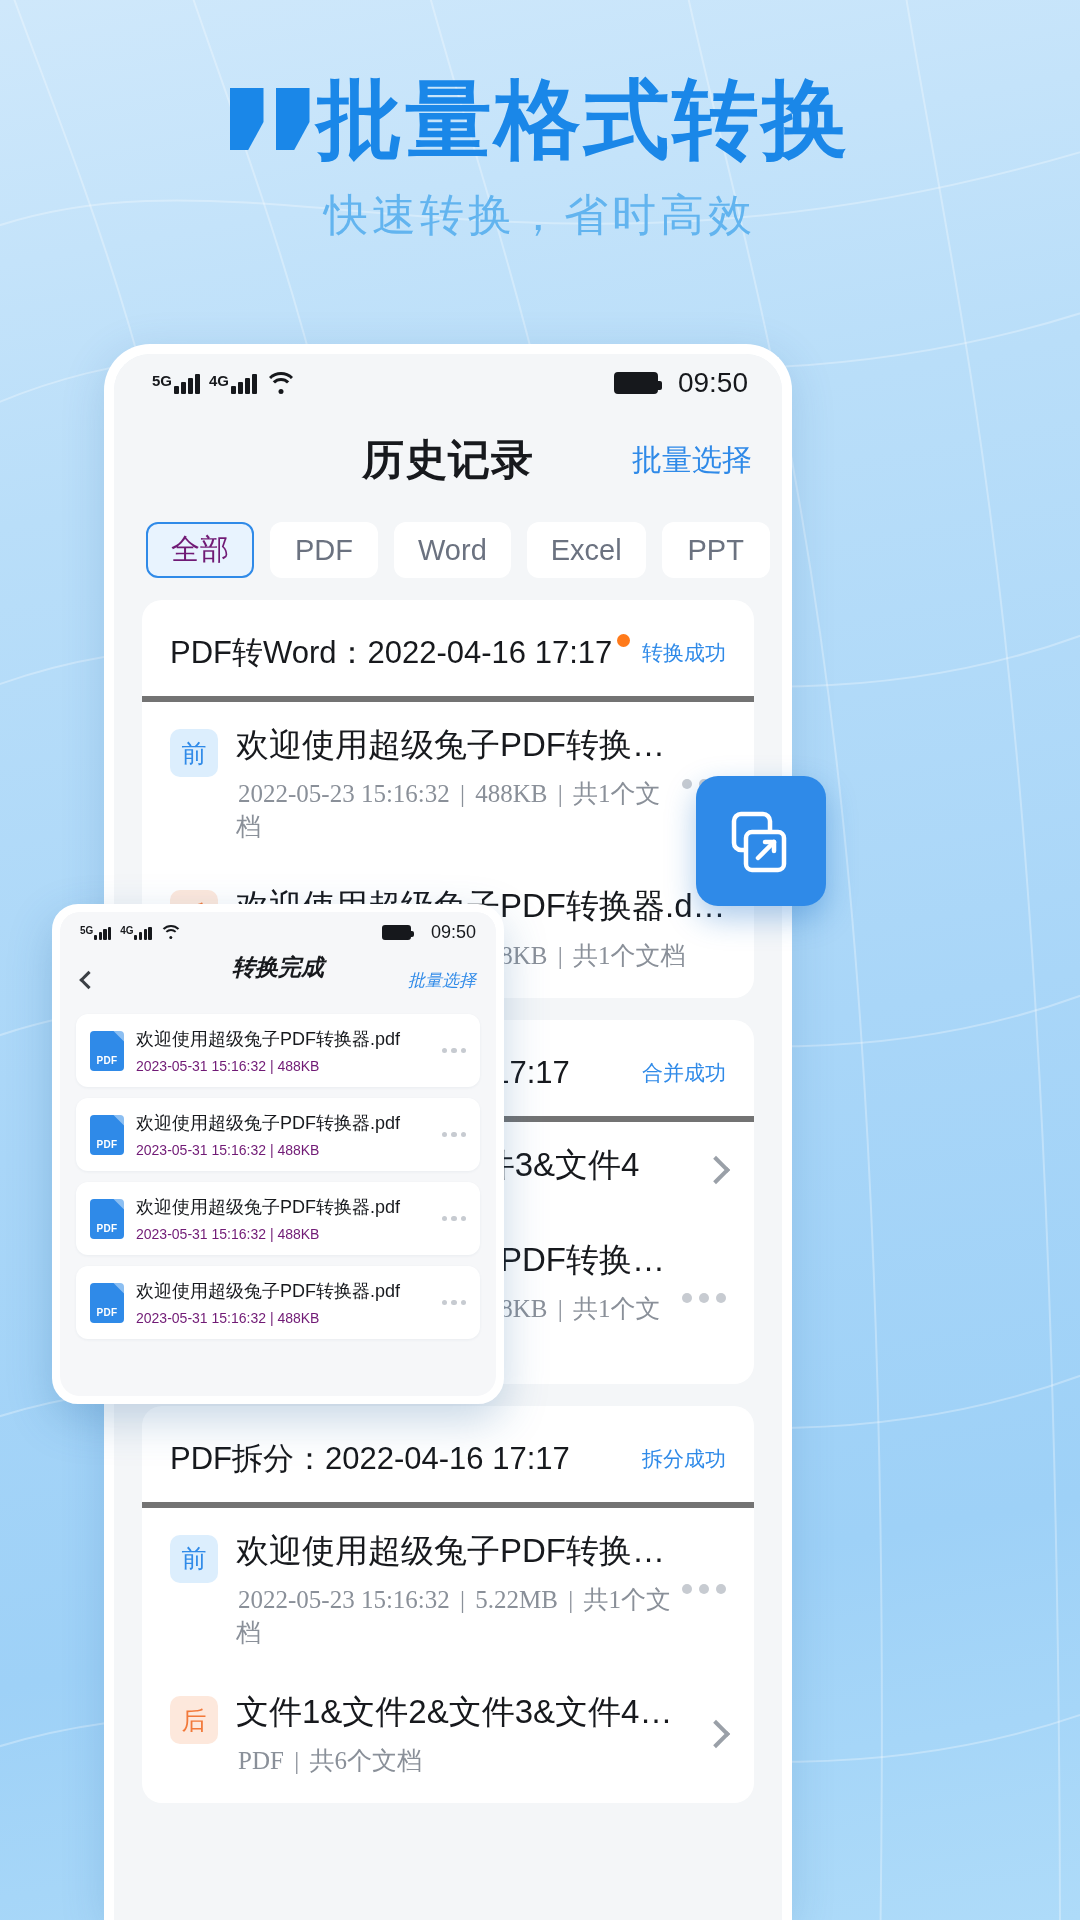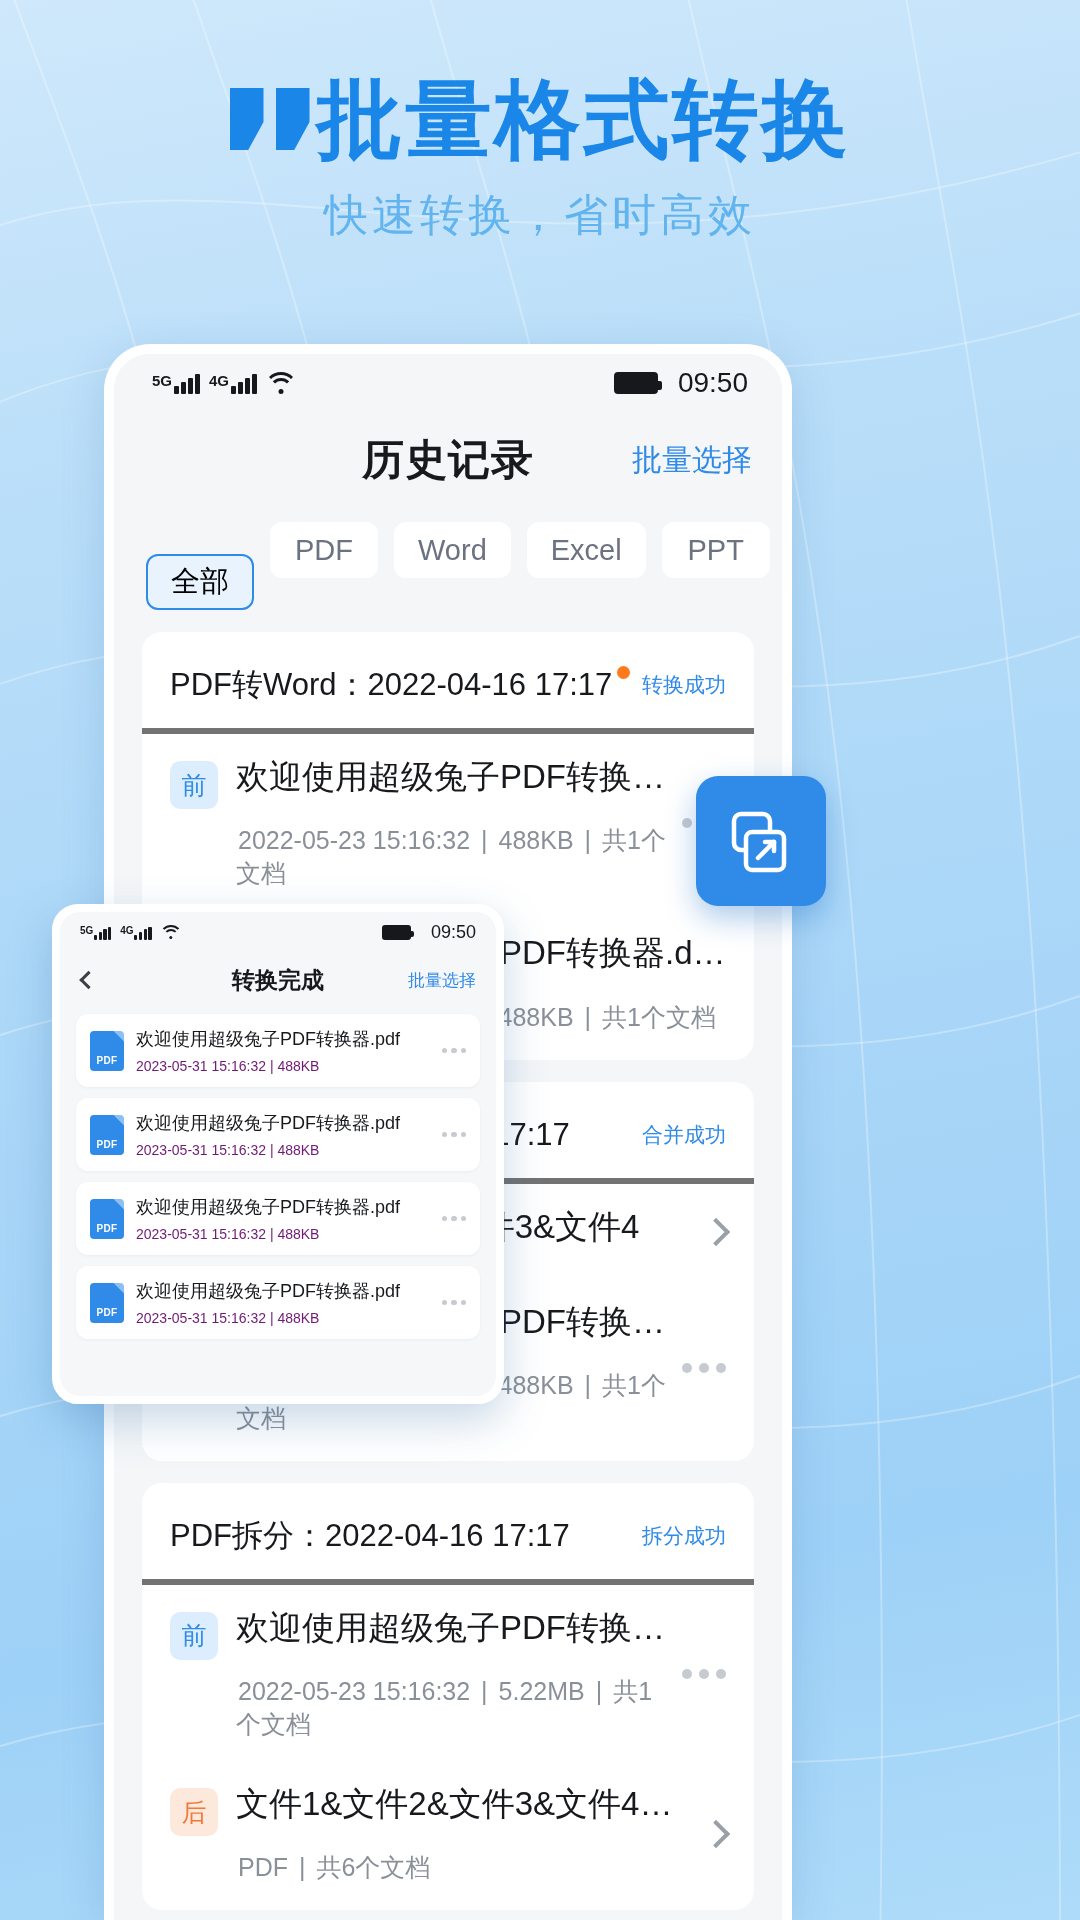--- a/index.html
+++ b/index.html
@@ -104,21 +104,21 @@
     display: flex; gap: 16px; padding: 14px 32px 22px 32px;
     overflow: hidden;
   }
   .tab {
     flex: 0 0 auto; min-width: 108px; height: 56px; padding: 0 22px;
     display: flex; align-items: center; justify-content: center;
     background: #ffffff; border-radius: 12px;
     font-size: 29px; color: #6b7280; border: 2px solid transparent;
     white-space: nowrap;
   }
-  .tab.active { background: #e8f3fe; color: #000000; border-color: #2f8ae8; margin-top: 32px; }
+  .tab.active { background: #e8f3fe; color: #701a75; border-color: #2f8ae8; }
 
   .cards { padding: 0 28px; }
   .card {
     background: #ffffff; border-radius: 20px; margin-bottom: 22px;
     padding: 8px 0 6px 0;
   }
   .card-head {
     display: flex; align-items: center; justify-content: space-between;
     padding: 24px 28px 22px 28px;
     border-bottom: 6px solid #737373;
@@ -136,21 +136,21 @@
     display: flex; align-items: center; justify-content: center;
     font-size: 25px; margin-top: 5px;
   }
   .badge.before { background: #dceefd; color: #2f8ae8; }
   .badge.after  { background: #fde8dc; color: #f2793a; }
   .fbody { flex: 1 1 auto; padding-left: 18px; min-width: 0; }
   .fname {
     font-size: 33px; color: #17191d; line-height: 1.25;
     white-space: nowrap; overflow: hidden; text-overflow: ellipsis;
   }
-  .fmeta { margin-top: 27px; font-size: 25px; color: #8a9099; }
+  .fmeta { margin-top: 12px; font-size: 25px; color: #8a9099; font-family: Liberation Serif, serif; }
   .fmeta span { margin: 0 2px; }
   .more-dots {
     flex: 0 0 auto; align-self: center; display: flex; gap: 7px; padding-left: 10px;
   }
   .more-dots i { width: 10px; height: 10px; border-radius: 50%; background: #c7cbd1; display:block; }
   .chev {
     flex: 0 0 auto; align-self: center; width: 20px; height: 20px;
     border-right: 4px solid #9aa0a8; border-top: 4px solid #9aa0a8;
     transform: rotate(45deg); margin-left: 12px;
   }
@@ -185,22 +185,22 @@
   .ov-status .sig .lbl { font-size: 10px; }
   .ov-status .wifi { width: 20px; height: 15px; }
   .ov-status .wifi::before { width:19px;height:19px;border-width:2.2px;}
   .ov-status .wifi::after { width:11px;height:11px;top:4px;border-width:2.2px;}
   .ov-status .wifi b { width:3.4px;height:3.4px;top:11px;}
   .ov-status .battery { width: 29px; height: 15px; border-width: 2px; border-radius:3px; }
   .ov-status .battery::after { right:-5px; top:4px; width:3px; height:6px; }
   .ov-status .sb-time { font-size: 18px; }
 
   .ov-nav {
-    position: relative; height: 56px; display: flex; align-items: center;
-    justify-content: center; background: #f6f7f9;
+    position: relative; height: 56px; display: flex; align-items: flex-start;
+    justify-content: center; background: #f6f7f9; font-style: italic;
   }
   .ov-back {
     position: absolute; left: 22px; top: 50%; width: 13px; height: 13px;
     border-left: 3px solid #3b3f45; border-bottom: 3px solid #3b3f45;
     transform: translateY(-50%) rotate(45deg);
   }
   .ov-title { font-size: 23px; font-weight: 700; color: #17191d; }
   .ov-action { position: absolute; right: 20px; top: 50%; transform: translateY(-50%); font-size: 17px; color: #2f8ae8; }
 
   .ov-list { padding: 6px 16px 10px 16px; }

